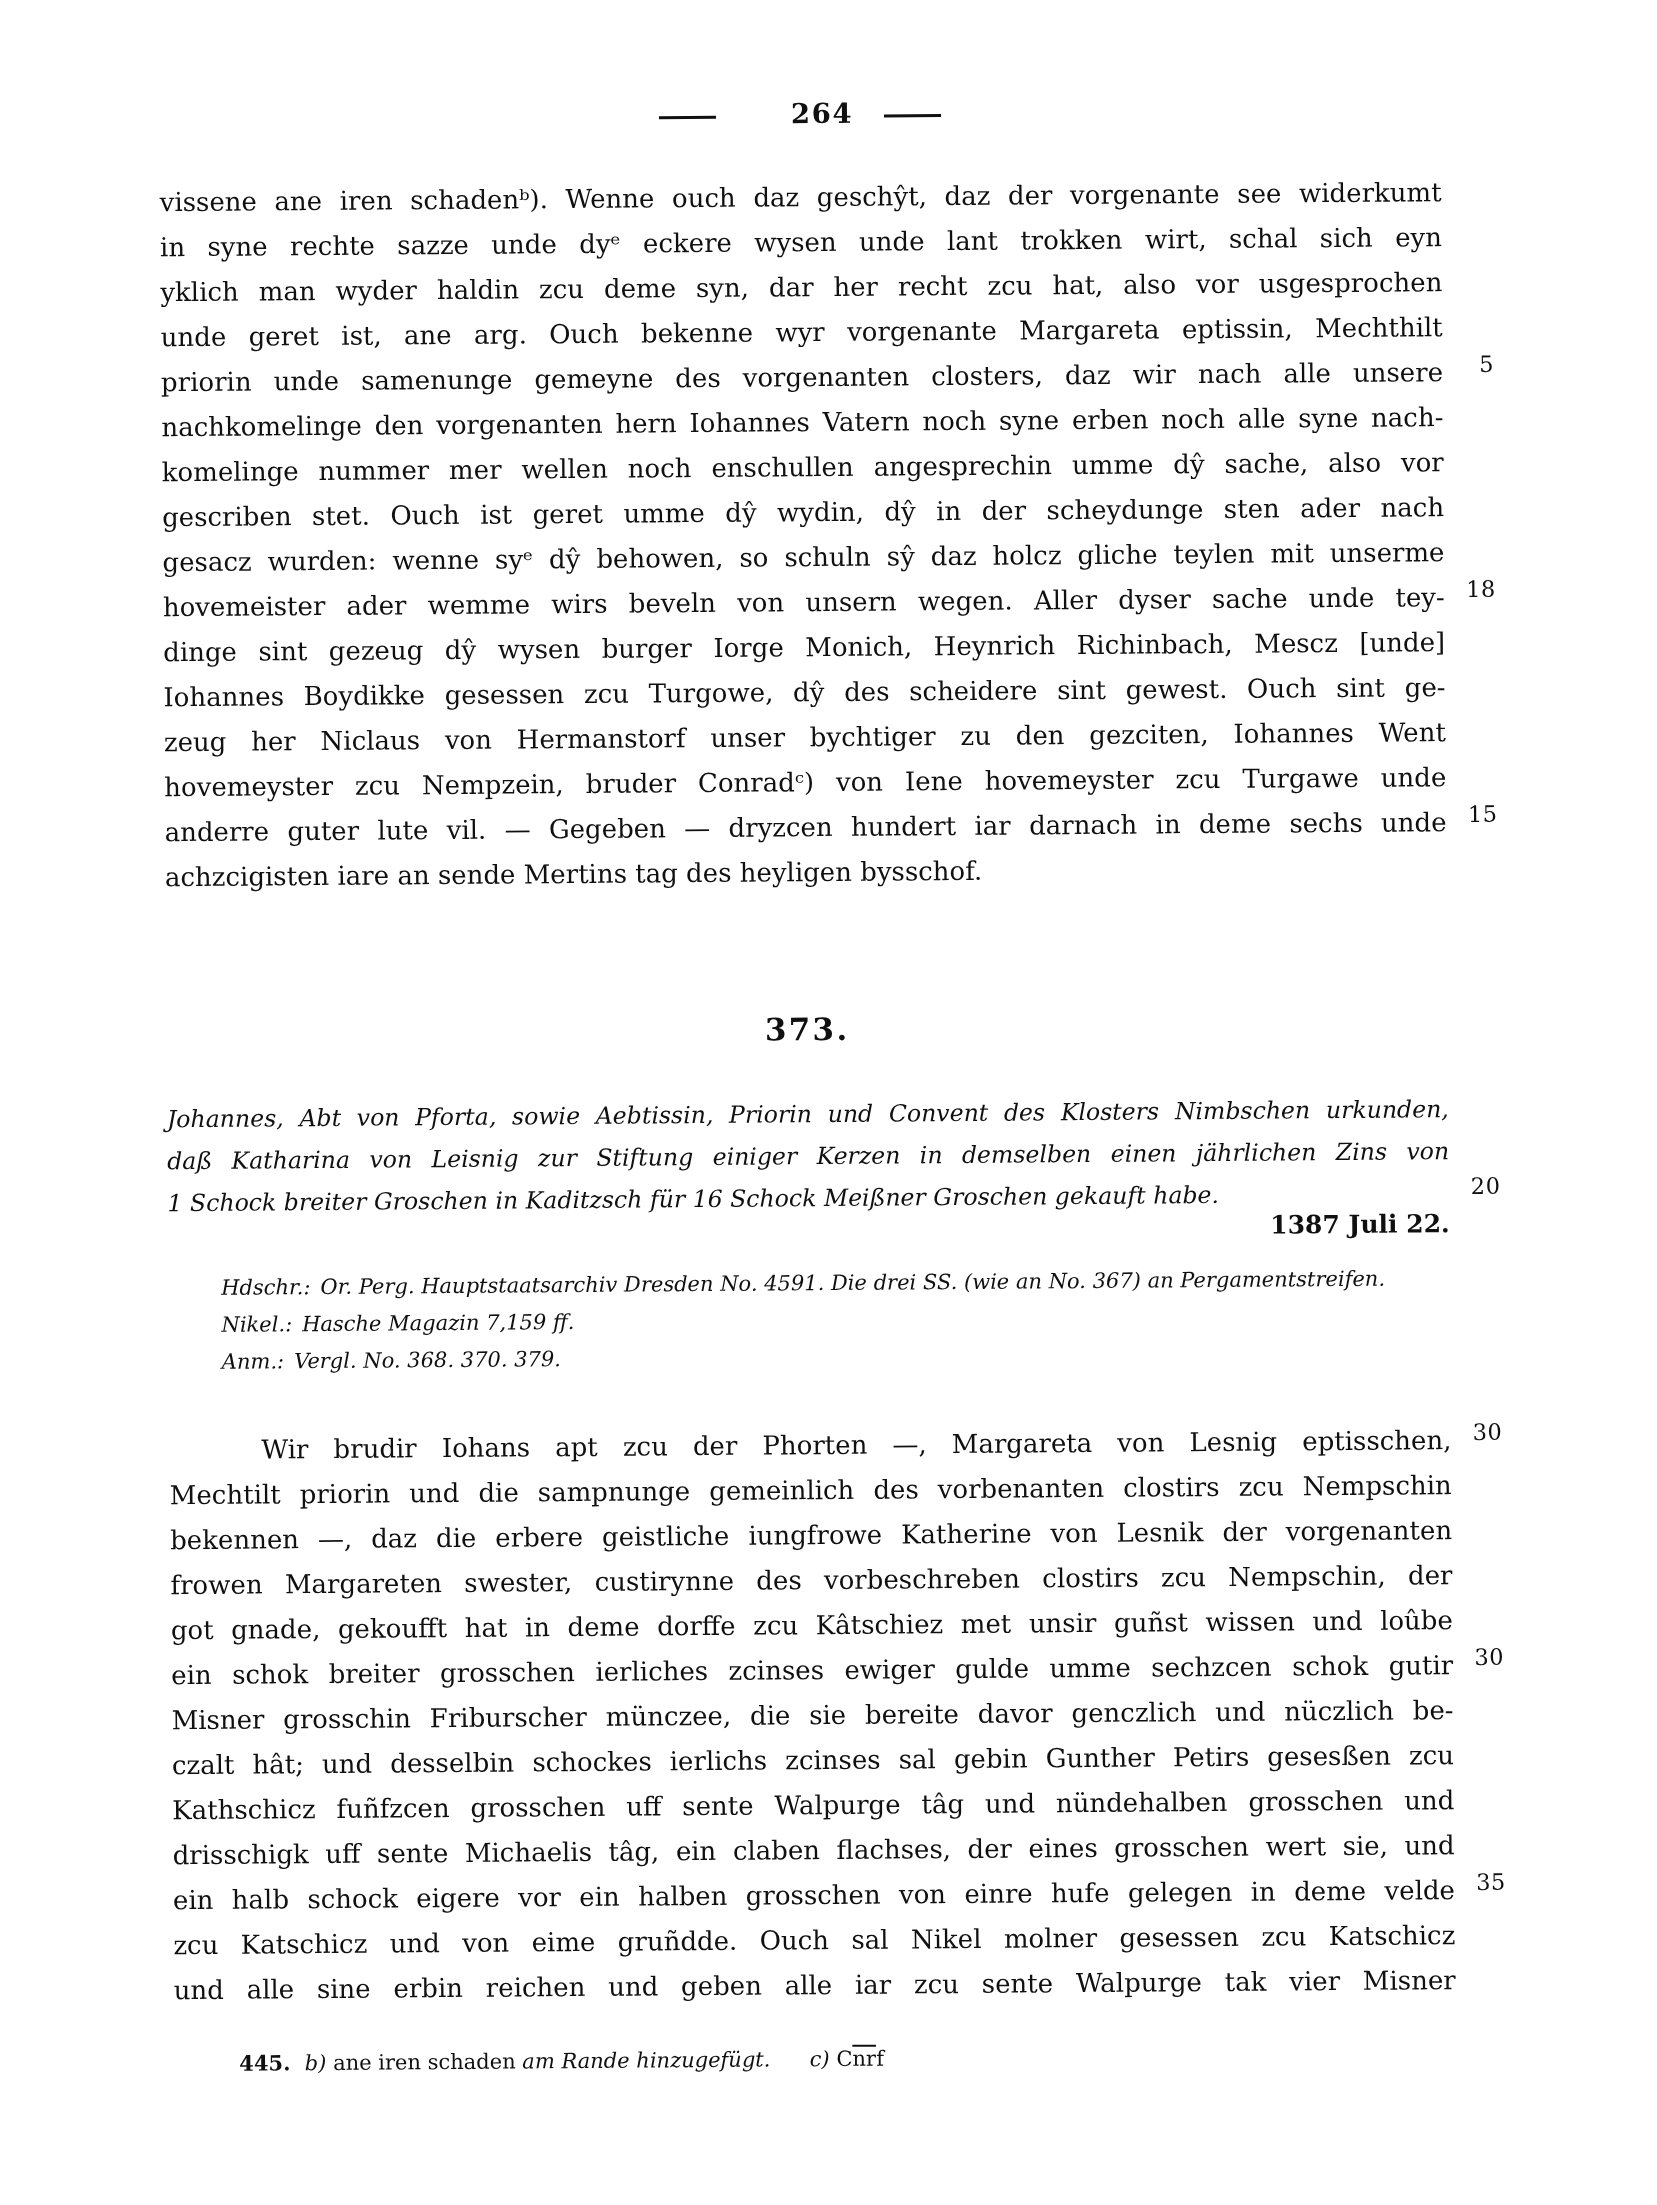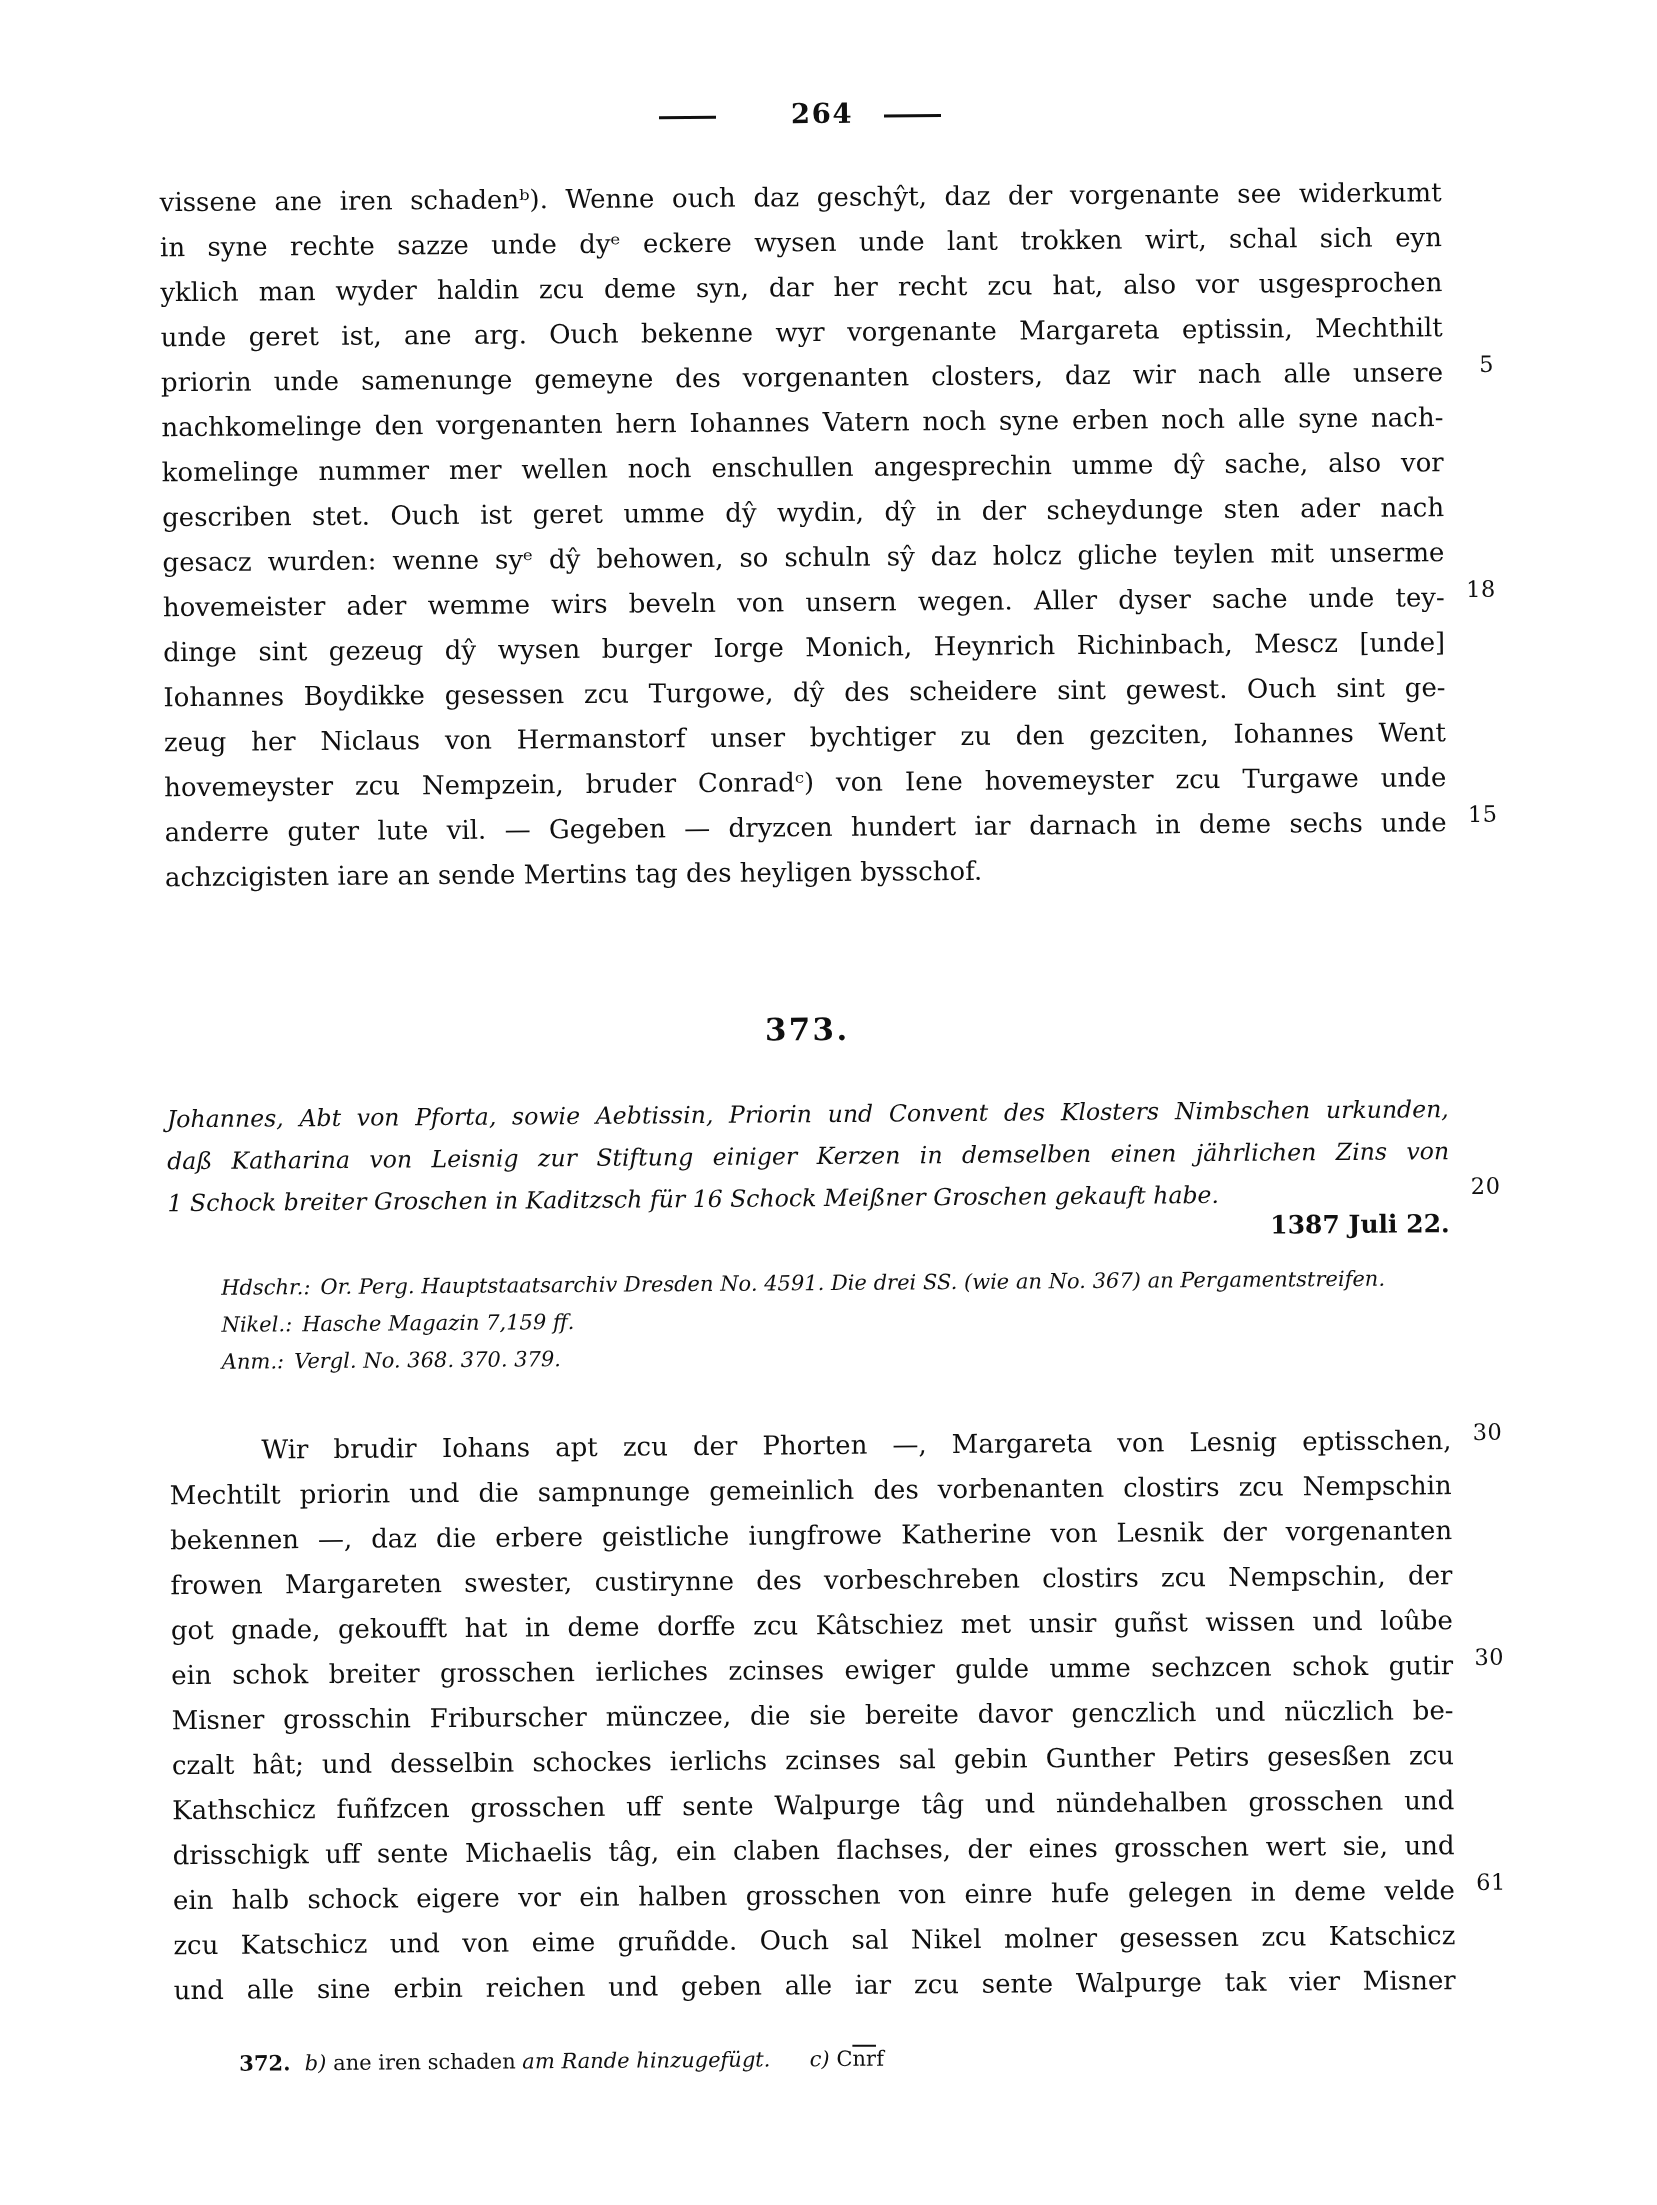--- a/index.html
+++ b/index.html
@@ -136,28 +136,28 @@
       <div class="line">
         <span>ein schok breiter grosschen ierliches zcinses ewiger gulde umme sechzcen schok gutir</span>
         <span class="mnum">30</span>
       </div>
       <div class="line">Misner grosschin Friburscher münczee, die sie bereite davor genczlich und nüczlich be-</div>
       <div class="line">czalt hât; und desselbin schockes ierlichs zcinses sal gebin Gunther Petirs gesesßen zcu</div>
       <div class="line">Kathschicz fuñfzcen grosschen uff sente Walpurge tâg und nündehalben grosschen und</div>
       <div class="line">drisschigk uff sente Michaelis tâg, ein claben flachses, der eines grosschen wert sie, und</div>
       <div class="line">
         <span>ein halb schock eigere vor ein halben grosschen von einre hufe gelegen in deme velde</span>
-        <span class="mnum">61</span>
+        <span class="mnum">35</span>
       </div>
       <div class="line">zcu Katschicz und von eime gruñdde.  Ouch sal Nikel molner gesessen zcu Katschicz</div>
       <div class="line">und alle sine erbin reichen und geben alle iar zcu sente Walpurge tak vier Misner</div>
     </div>
 
     <div class="footnote">
-      <span class="fn-ref">372.</span>
+      <span class="fn-ref">445.</span>
       <span class="fn-it">b)</span>
       <span>ane iren schaden</span>
       <span class="fn-it">am Rande hinzugefügt.</span>
       <span class="fn-gap"></span>
       <span class="fn-it">c)</span>
       <span><span>C</span><span class="ovl">nr</span><span>f</span></span>
     </div>
 
   </div>
 </div>

